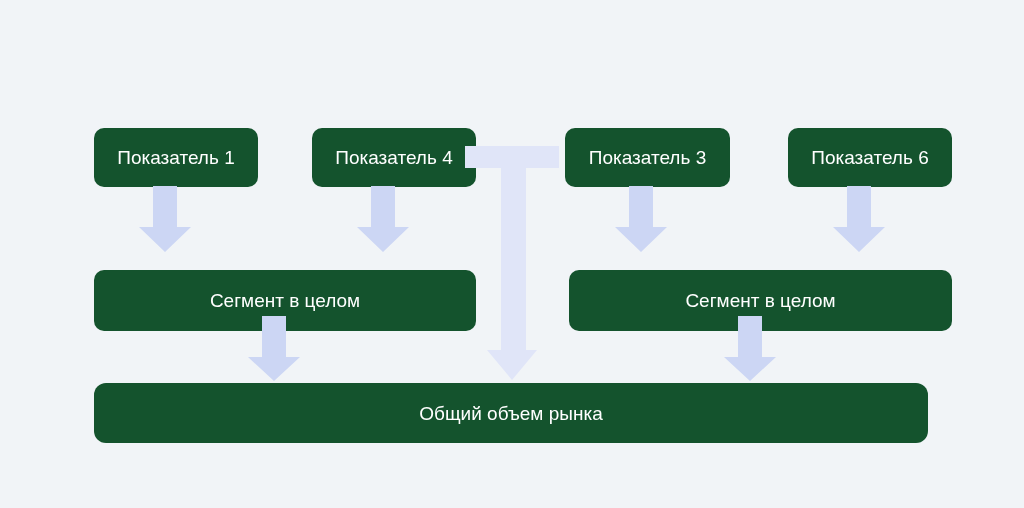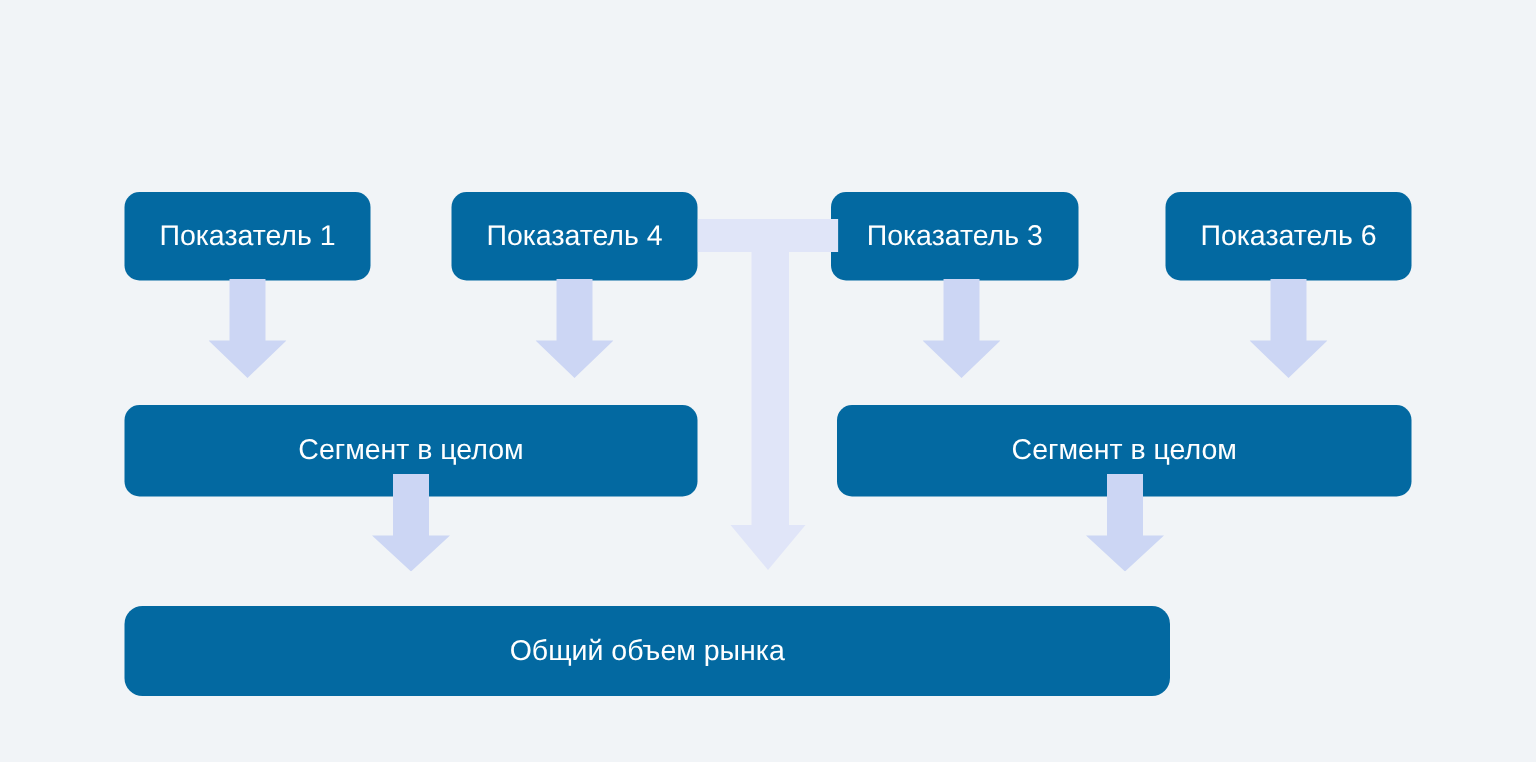--- a/index.html
+++ b/index.html
@@ -19,33 +19,34 @@
     position: absolute;
     left: 84px;
     top: 62px;
     font-size: 27px;
     font-weight: bold;
     letter-spacing: 0.2px;
     color: #1b1e23;
   }
   .node {
     position: absolute;
-    background: #0369a1;
+    background: #14532d;
     color: #ffffff;
     border-radius: 10px;
     display: flex;
     align-items: center;
     justify-content: center;
     font-size: 19px;
     line-height: 1;
     text-align: left;
+    margin-left: 11px;
   }
   .top-node    { top: 128px; height: 59px; width: 164px; }
   .mid-node    { top: 270px; height: 61px; }
-  .bottom-node { top: 404px; height: 60px; left: 83px; width: 697px; border-radius: 12px; }
+  .bottom-node { top: 383px; height: 60px; left: 83px; width: 834px; border-radius: 12px; }
 
   .t1 { left: 83px;  }
   .t2 { left: 301px; }
   .t3 { left: 554px; width: 165px; }
   .t4 { left: 777px; }
 
   .m1 { left: 83px;  width: 382px; }
   .m2 { left: 558px; width: 383px; }
 
   

